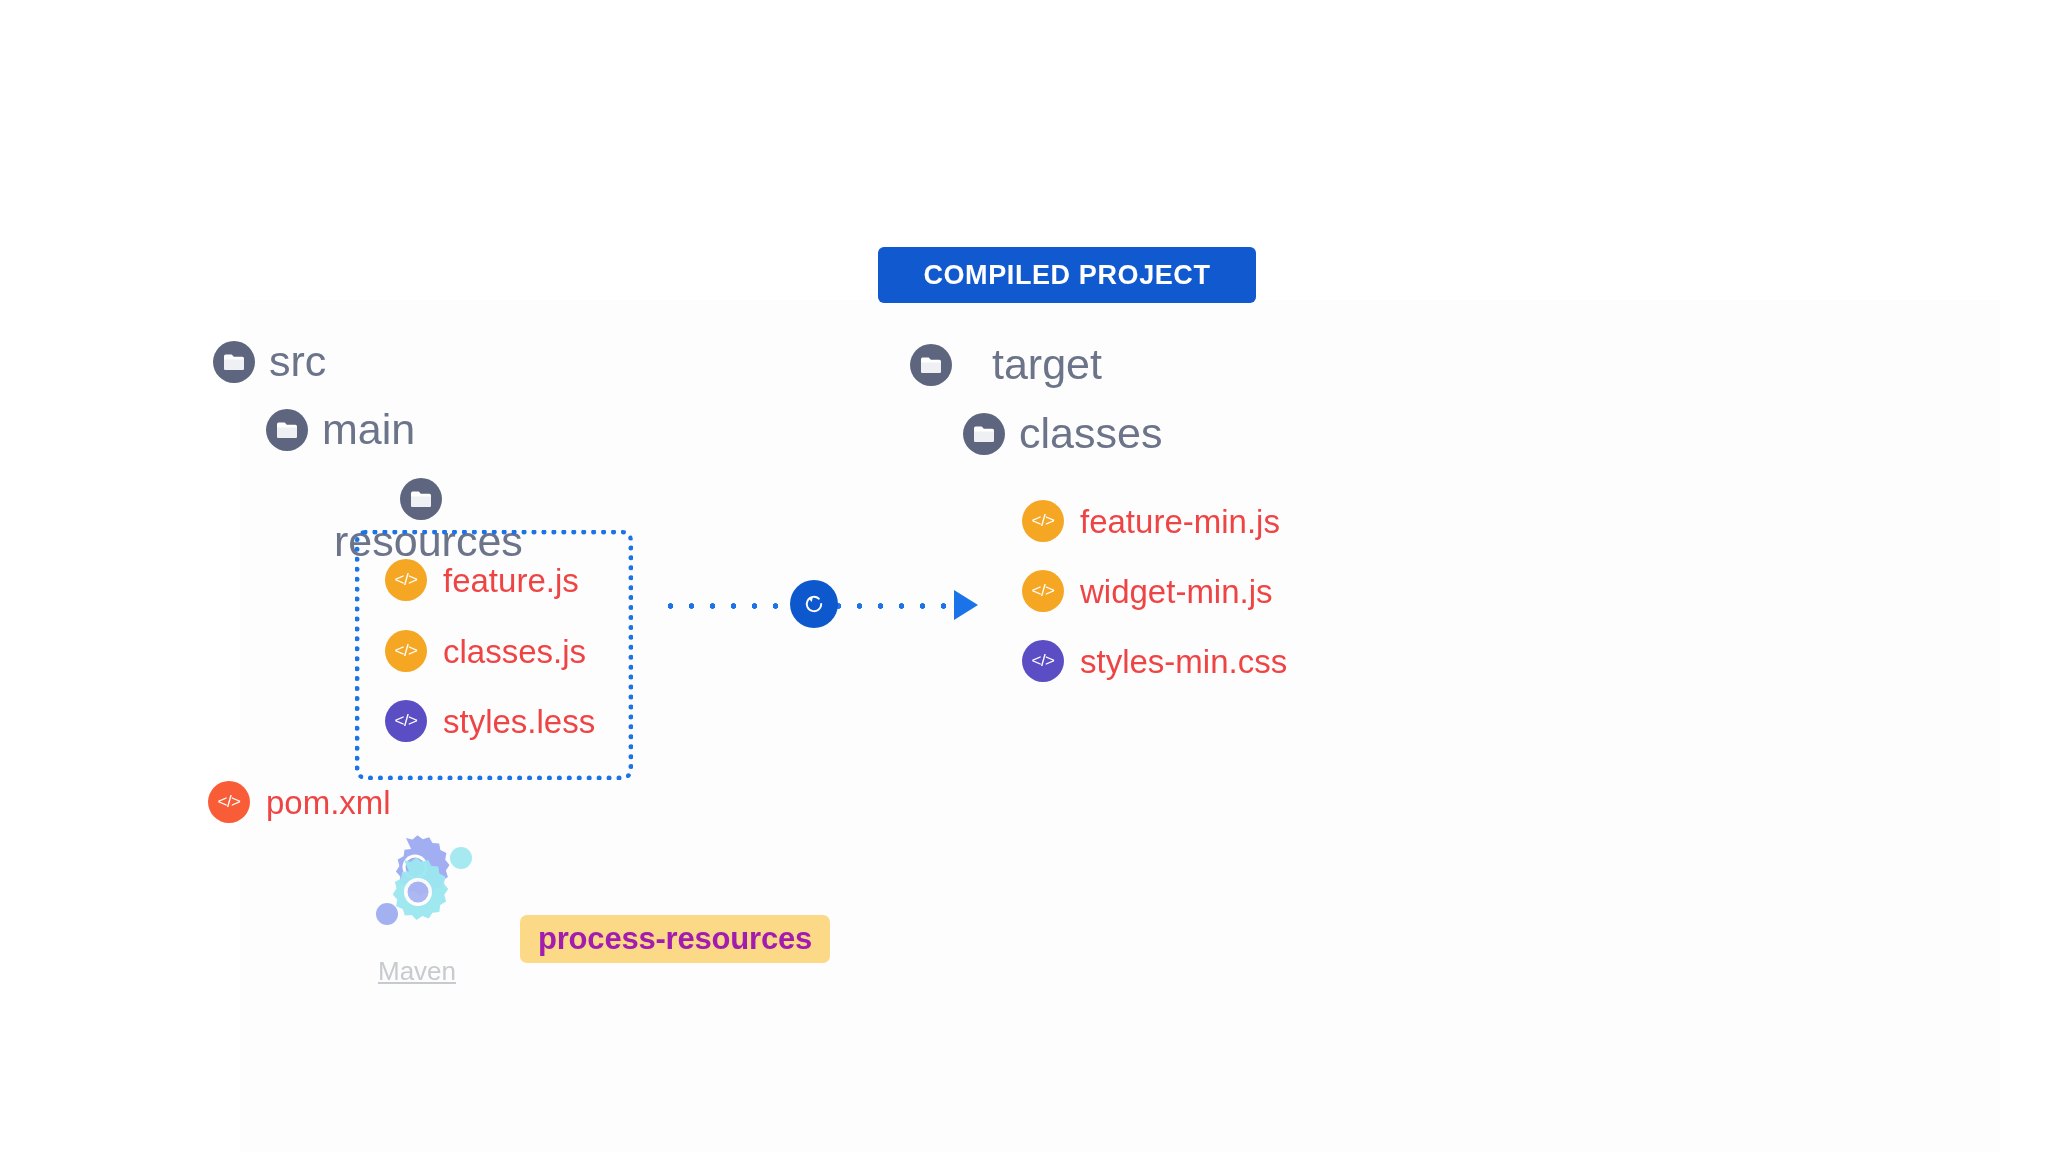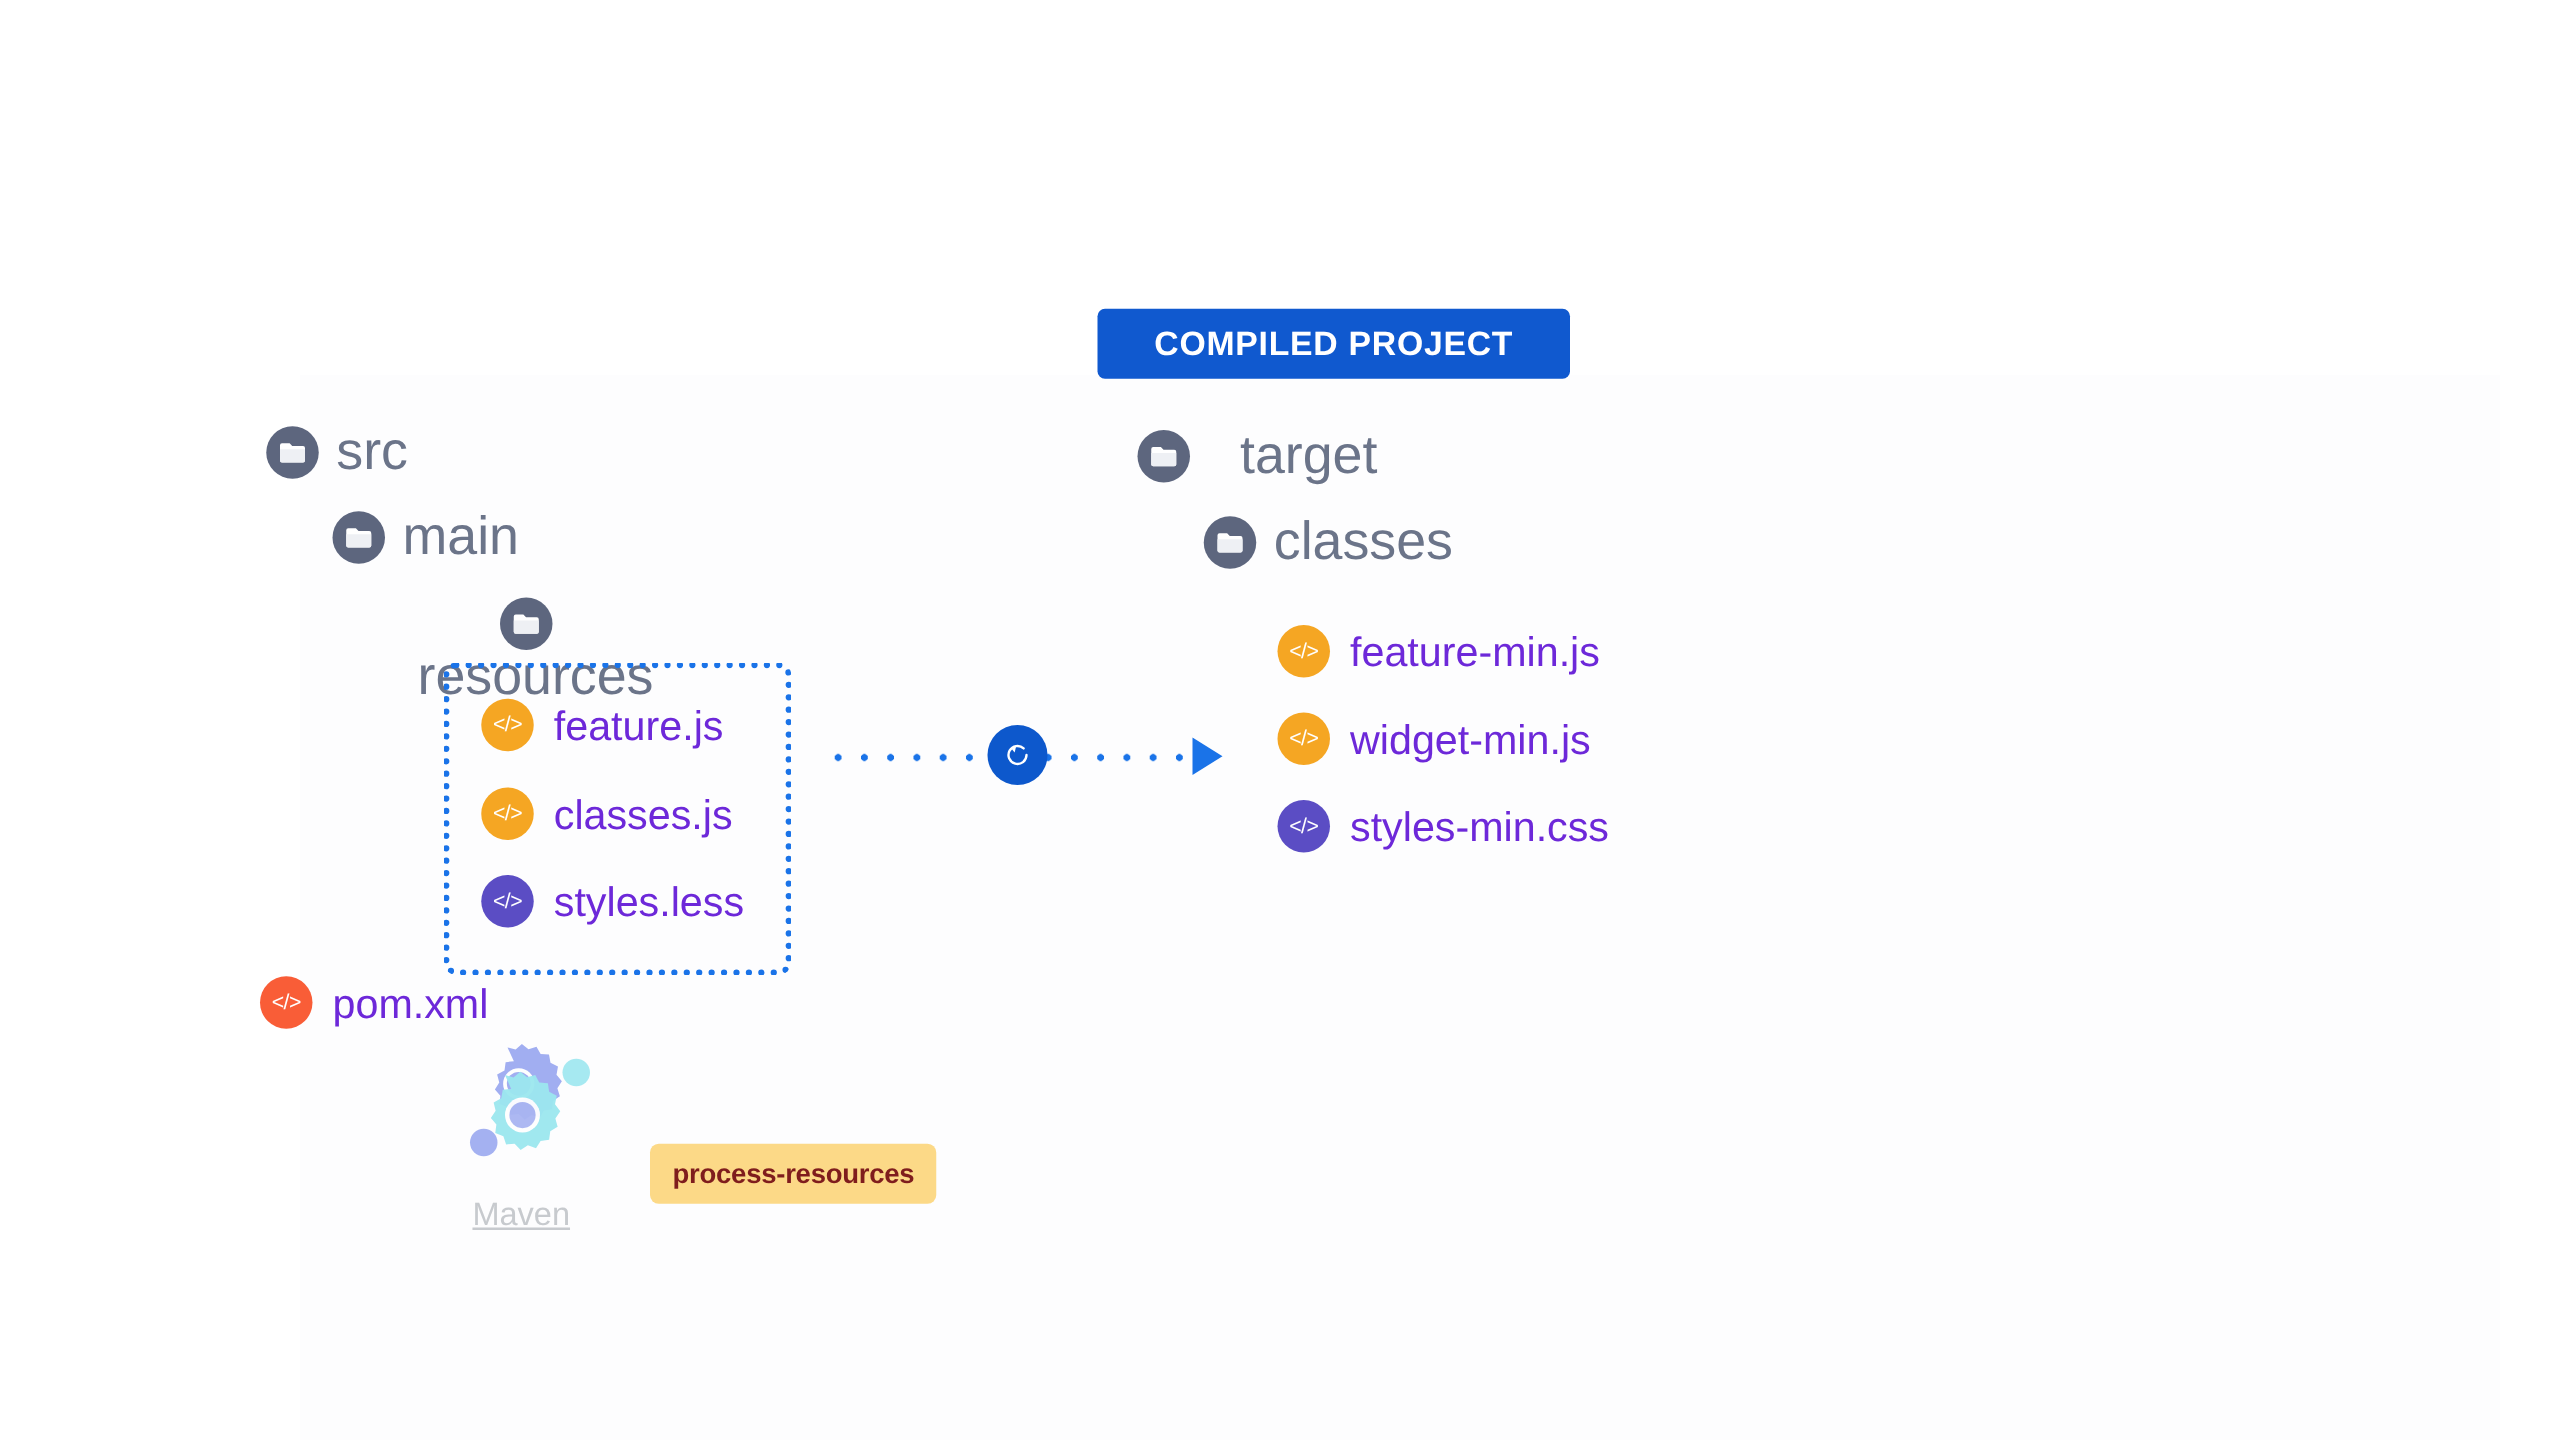--- a/index.html
+++ b/index.html
@@ -96,21 +96,21 @@
     font-weight: 500;
     letter-spacing: -0.5px;
   }
   .file-icon.js   { background: #f5a623; }
   .file-icon.less { background: #5b4dc4; }
   .file-icon.xml  { background: #f95d37; }
 
   .file-label {
     margin-left: 16px;
     font-size: 33px;
-    color: #6d28d9;
+    color: #ef4444;
     line-height: 1;
   }
 
   
   .dotted-box {
     position: absolute;
     left: 355px;
     top: 530px;
     width: 278px;
     height: 250px;
@@ -186,23 +186,23 @@
     top: 915px;
     height: 48px;
     padding: 0 18px;
     background: #fcd987;
     border-radius: 7px;
     display: flex;
     align-items: center;
     box-sizing: border-box;
   }
   .goal-badge-label {
-    font-size: 22px;
+    font-size: 31px;
     font-weight: bold;
-    color: #7f1d1d;
+    color: #a21caf;
     letter-spacing: -0.2px;
     white-space: nowrap;
   }
 </style>
 </head>
 <body>
 
 <div id="canvas">
 
   <div class="panel-wash"></div>

